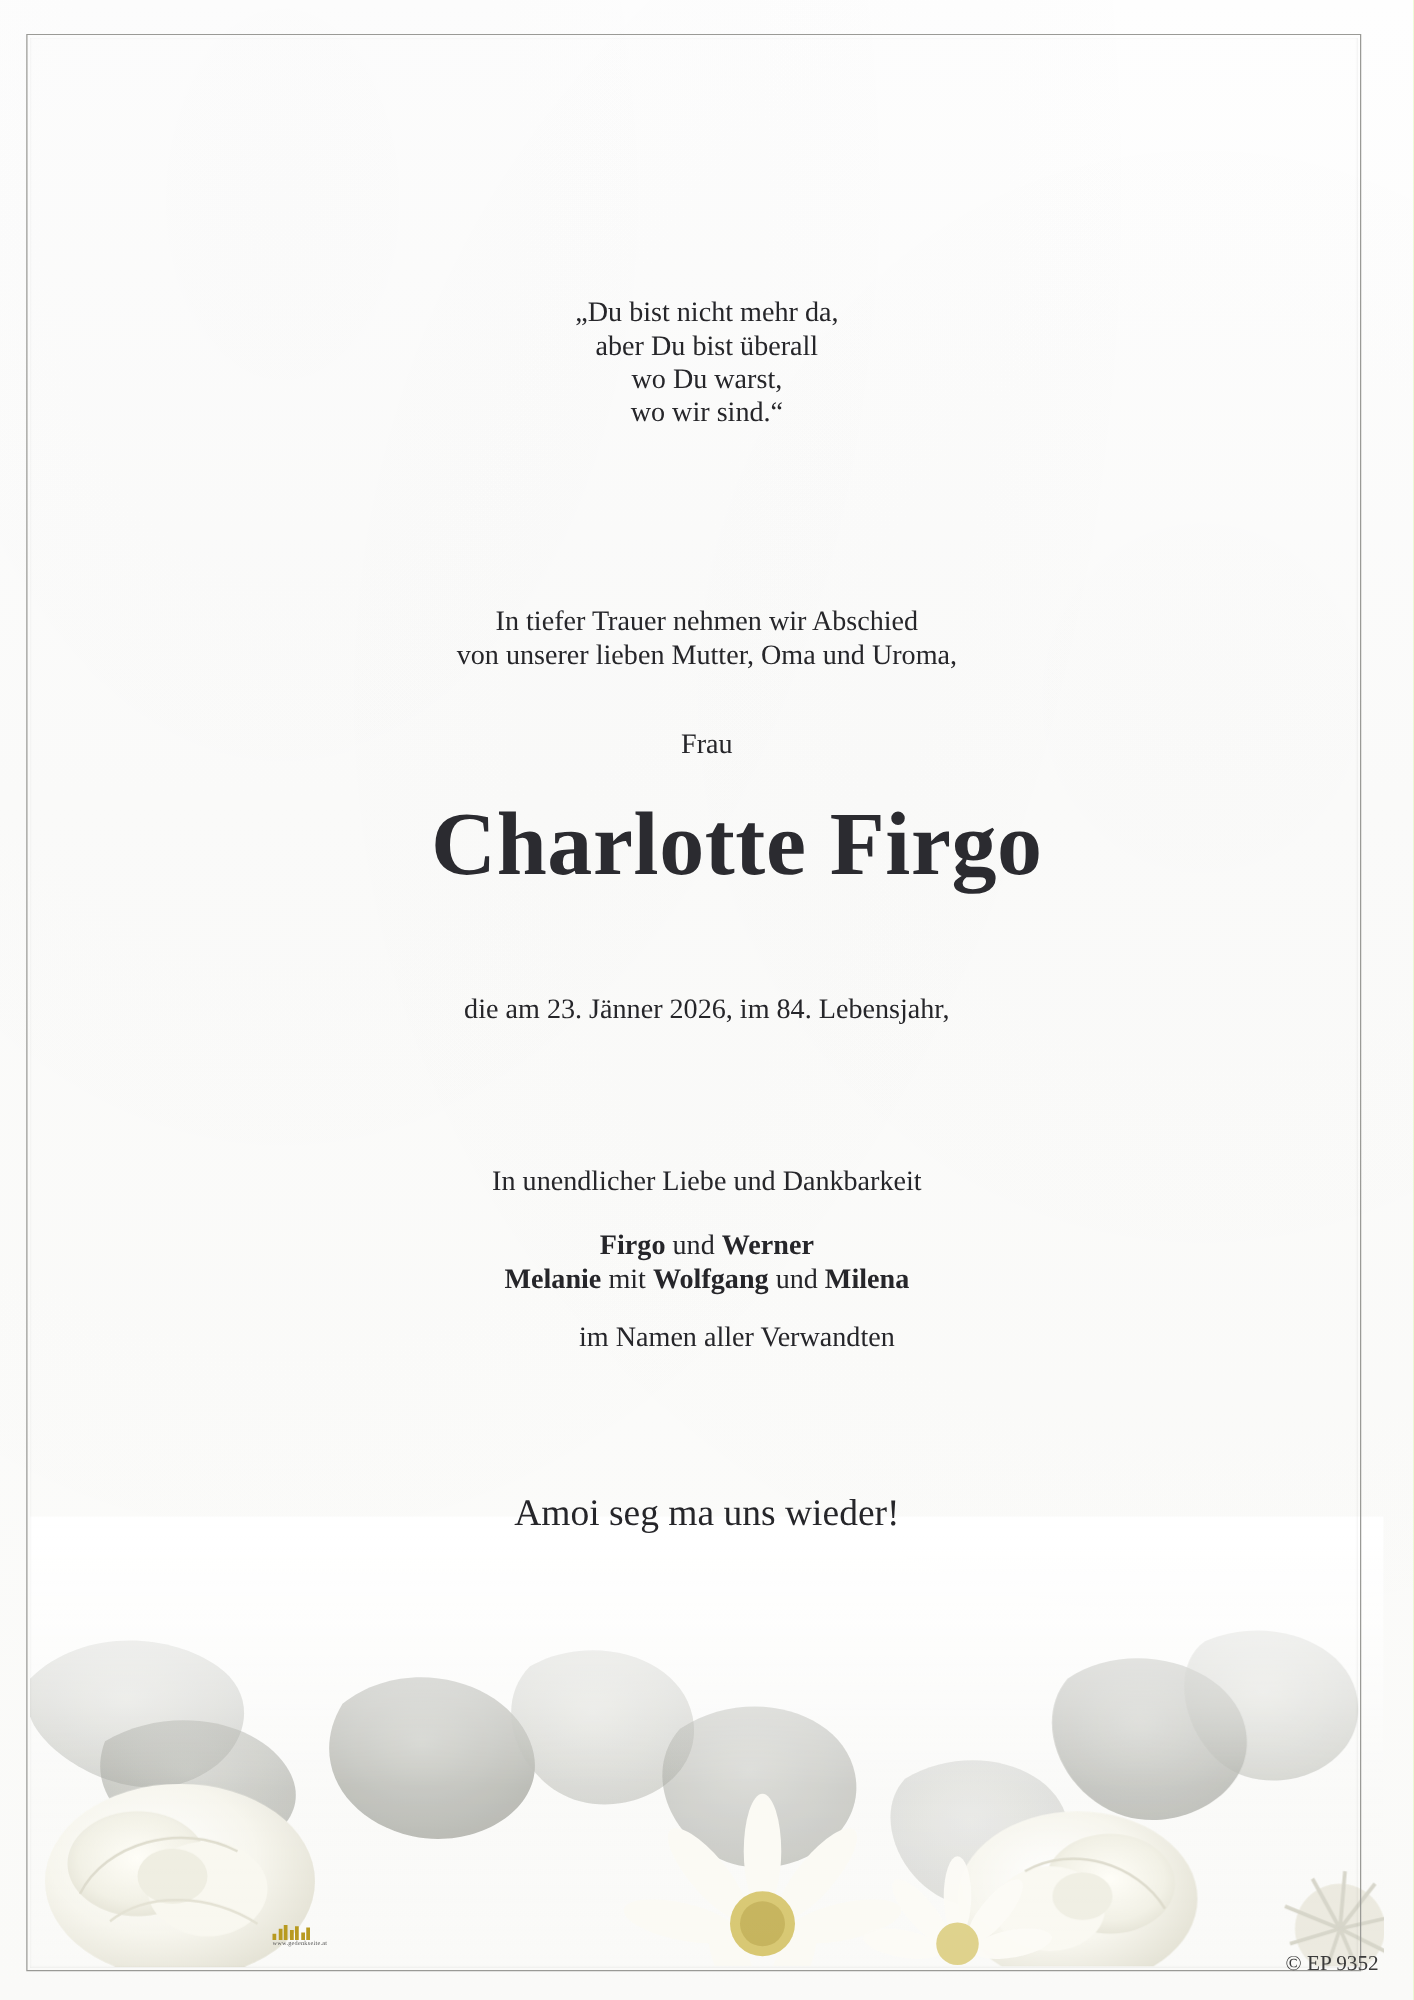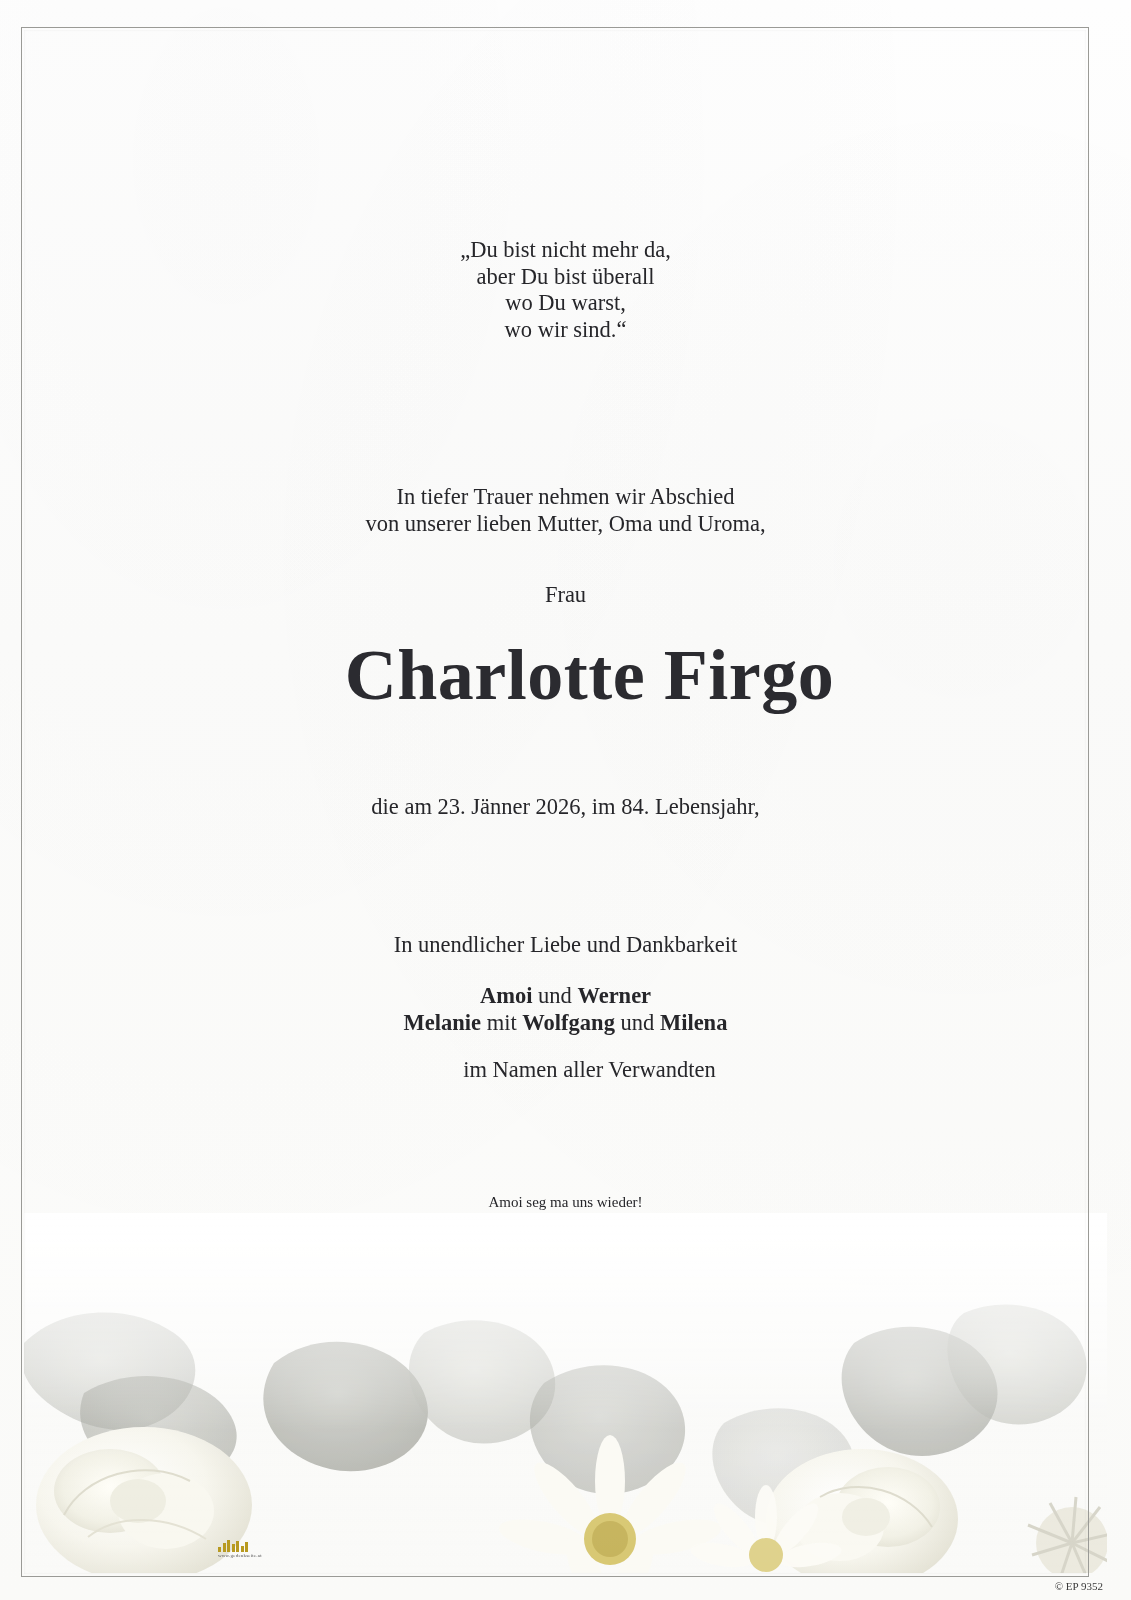--- a/index.html
+++ b/index.html
@@ -134,21 +134,21 @@
     width: 100%;
     font-size: 22.5px;
     color: #26262a;
     margin-left: 24px;
   }
 
   .closing {
     position: absolute;
     top: 1194px;
     width: 100%;
-    font-size: 15px;
+    font-size: 30px;
     color: #26262a;
   }
 
   
   .floral {
     position: absolute;
     left: 24px;
     right: 24px;
     bottom: 27px;
     height: 360px;
@@ -189,22 +189,22 @@
     font-size: 5px;
     color: #555;
     letter-spacing: 0.2px;
     margin-top: 1px;
     white-space: nowrap;
   }
 
   .copyright {
     position: absolute;
     right: 28px;
-    bottom: 8px;
-    font-size: 11px;
+    bottom: 19px;
+    font-size: 17px;
     color: #3a3a3a;
     text-align: right;
   }
 </style>
 </head>
 <body>
 
 <div class="page">
 
   <div class="paper-texture"></div>
@@ -332,21 +332,21 @@
     <div class="name">Charlotte Firgo</div>
 
     <div class="death-info">
       <div>die am 23. Jänner 2026, im 84. Lebensjahr,</div>
     </div>
 
     <div class="gratitude">In unendlicher Liebe und Dankbarkeit</div>
 
     <div class="family">
       <div>
-        <b>Amoi</b><span> und </span><b>Werner</b>
+        <b>Firgo</b><span> und </span><b>Werner</b>
       </div>
       <div>
         <b>Melanie</b><span> mit </span><b>Wolfgang</b><span> und </span><b>Milena</b>
       </div>
     </div>
 
     <div class="relatives">im Namen aller Verwandten</div>
 
     <div class="closing">Amoi seg ma uns wieder!</div>
 

